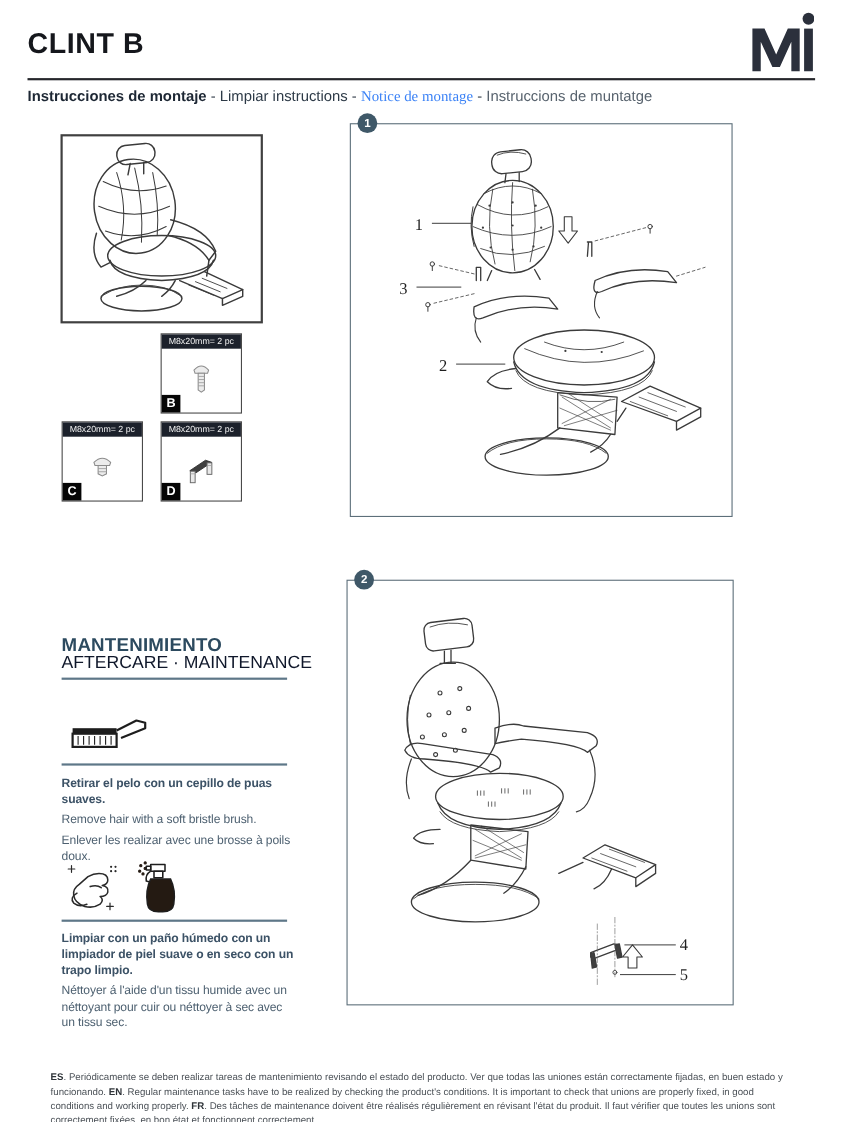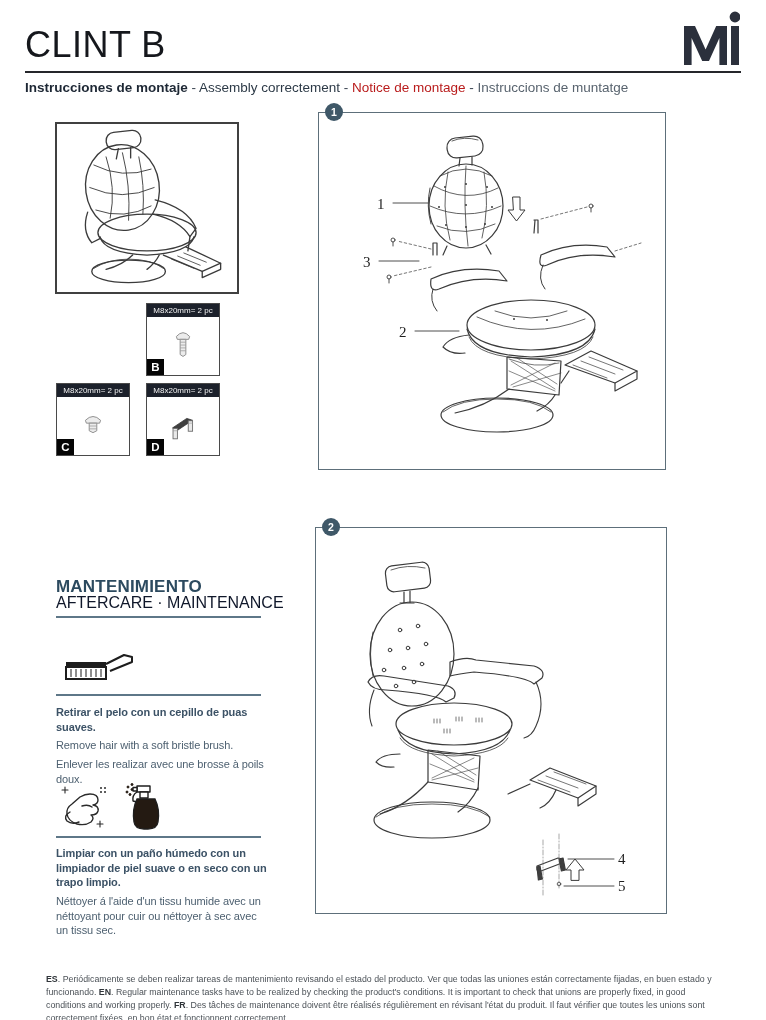--- a/index.html
+++ b/index.html
@@ -3,28 +3,28 @@
 <meta charset="utf-8">
 <style>
   html,body { margin:0; padding:0; background:#ffffff; }
   .page {
     position:relative; width:766px; height:1020px; background:#fff;
     font-family:"Liberation Sans", sans-serif; overflow:hidden;
   }
   .abs { position:absolute; }
 
   
-  .product-title { left:25px; top:24px; font-size:36px; font-weight:400;
+  .product-title { left:25px; top:24px; font-size:26px; font-weight:700;
     color:#15171c; letter-spacing:.5px; }
   .brand-logo { left:682px; top:11px; }
   .rule-top { left:25px; top:71px; width:716px; height:2px; background:#25262b; }
   .subtitle { left:25px; top:80px; font-size:13.5px; white-space:nowrap; }
   .sub-es { font-weight:bold; color:#1d2734; }
   .sub-en { color:#2d3a47; }
-  .sub-fr { color:#b91c1c; }
+  .sub-fr { color:#3b82f6;font-family:Liberation Serif, serif; }
   .sub-ca { color:#58636e; }
   .sub-sep { color:#3a4450; }
 
   
   .thumb-box { left:55px; top:122px; width:180px; height:168px;
     border:2px solid #404040; background:#fff; }
 
   .hw-box { position:absolute; width:72px; height:71px;
     border:1.5px solid #4a4a4a; background:#fff; }
   .hw-head { height:13px; background:#1c212b; color:#f2f2f2; font-size:8px;
@@ -74,21 +74,21 @@
         <path d="M2 54 V15 H13 L23.6 38.5 34.2 15 H45 V54 H37.4 V27 L27 50 H20.2 L9.6 27 V54 Z"></path>
         <rect x="49" y="15" width="8" height="39"></rect>
         <circle cx="53" cy="6" r="5.4"></circle>
       </g>
     </svg>
   </div>
 
   <div class="abs rule-top"></div>
 
   <div class="abs subtitle">
-    <span class="sub-es">Instrucciones de montaje</span><span class="sub-sep"> - </span><span class="sub-en">Assembly correctement</span><span class="sub-sep">  - </span><span class="sub-fr">Notice de montage</span><span class="sub-sep"> - </span><span class="sub-ca">Instruccions de muntatge</span>
+    <span class="sub-es">Instrucciones de montaje</span><span class="sub-sep"> - </span><span class="sub-en">Limpiar instructions</span><span class="sub-sep">  - </span><span class="sub-fr">Notice de montage</span><span class="sub-sep"> - </span><span class="sub-ca">Instruccions de muntatge</span>
   </div>
 
   <div class="abs thumb-box">
     <svg class="diagram" viewBox="0 0 176 164">
       <g fill="none" stroke="#3b3b3b" stroke-width="1.3" stroke-linecap="round" stroke-linejoin="round">
         <rect x="48" y="7" width="34" height="17" rx="8" transform="rotate(-6 65 15)"></rect>
         <path d="M60 24 L58 34 M72 23 L72 33"></path>
         <ellipse cx="64" cy="62" rx="36" ry="42" transform="rotate(-8 64 62)"></ellipse>
         <g stroke-width="0.9">
           <path d="M36 40 Q64 54 92 44 M32 62 Q64 76 95 62 M38 84 Q66 94 92 80"></path>

